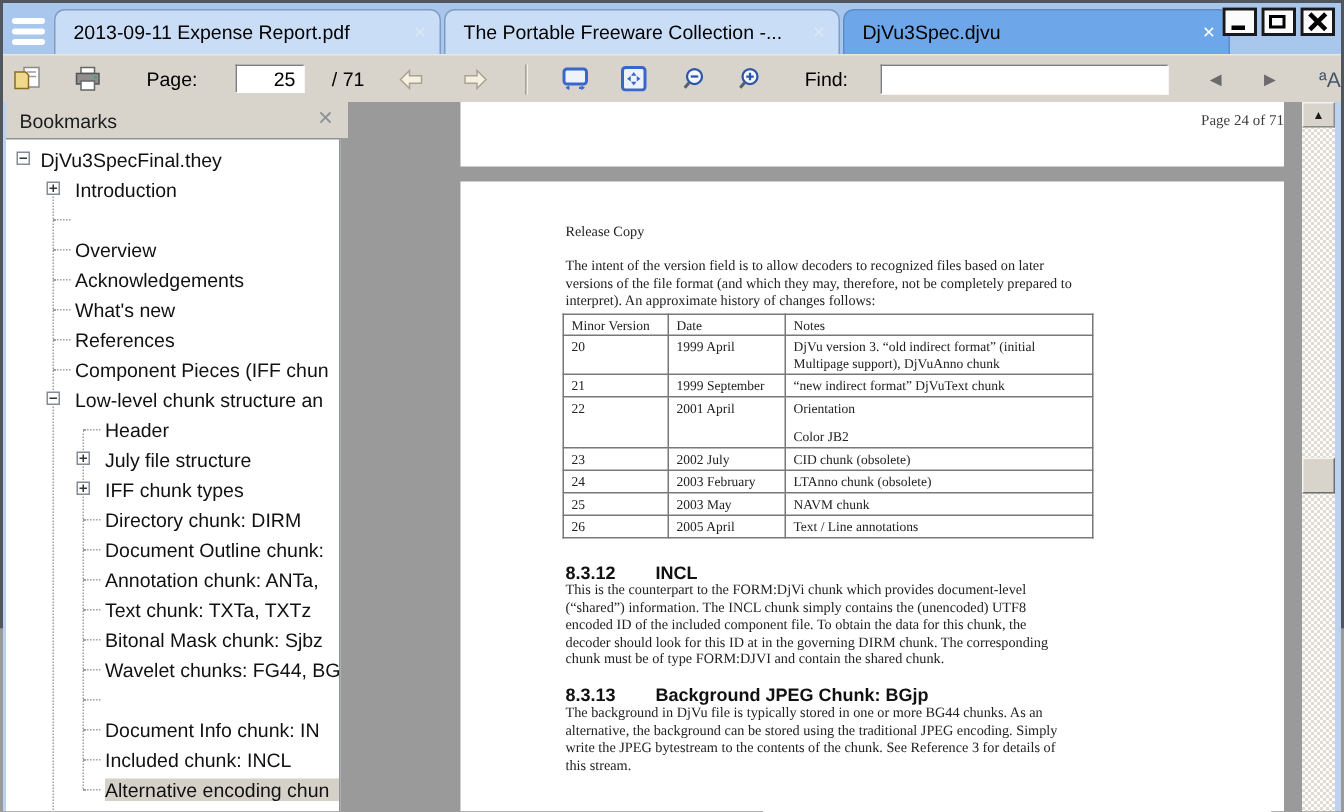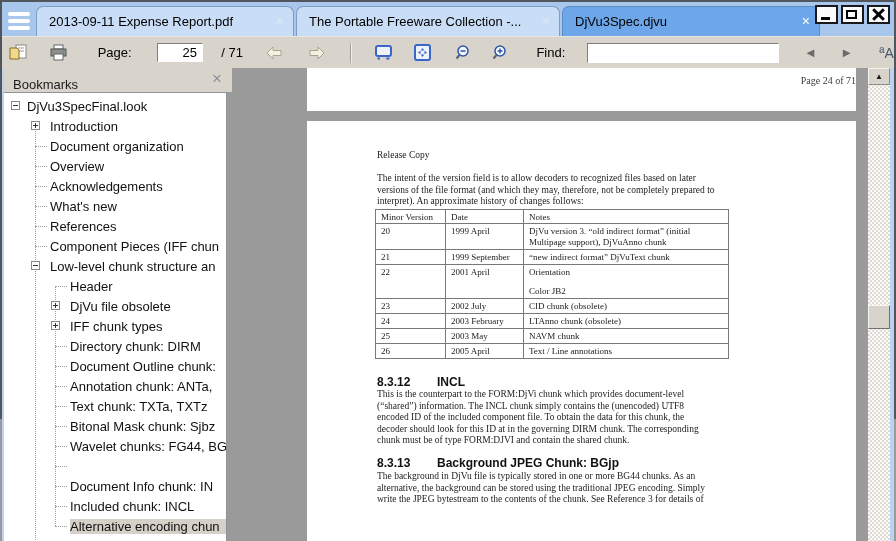--- a/index.html
+++ b/index.html
@@ -56,21 +56,21 @@
   .find-arrow.next { margin-left:11px; }
   .match-case { margin-left:14px; color:#4a5668; font-size:14px; cursor:pointer; }
 
   
   .main { position:relative; height:473px; display:flex; background:#9a9a9a; }
   .edge-left { width:2px; background:#bcd2ee; }
   .edge-right { width:4px; background:#bcd2ee; }
 
   
   .sidebar { position:relative; width:228px; background:#9a9a9a; }
-  .sb-header { height:24px; background:#d8d4cc; display:flex; align-items:flex-end; }
+  .sb-header { height:24px; background:#d8d4cc; display:flex; align-items:center; }
   .sb-title { margin-left:9px; font-size:13px; color:#1c1c1c; }
   .sb-close { position:absolute; right:10px; top:1px; font-size:17px; color:#8b9099; cursor:pointer; }
   .tree-panel { position:absolute; left:0; top:24px; width:223px; bottom:0; background:#fff;
                 border-top:1px solid #8e9299; border-right:1px solid #8e9299;
                 overflow:hidden; padding-top:3px; }
   .guide { position:absolute; border-left:1px dotted #a0a0a0; width:0; }
   .guide1 { left:31px; top:33px; height:420px; }
   .guide2 { left:51px; top:193px; height:240px; }
   .trow { position:relative; height:20px; display:flex; align-items:center; font-size:13px; color:#111; white-space:nowrap; }
   .trow .tlabel { flex:1; overflow:hidden; }
@@ -220,29 +220,28 @@
       <div class="sb-header">
         <span class="sb-title">Bookmarks</span>
         <span class="sb-close">×</span>
       </div>
       <div class="tree-panel">
         <div class="guide guide1"></div>
         <div class="guide guide2"></div>
 
         <div class="trow lv0">
           <span class="expander"></span>
-          <span class="tlabel">DjVu3SpecFinal.look</span>
+          <span class="tlabel">DjVu3SpecFinal.they</span>
         </div>
         <div class="trow lv1">
           <span class="expander plus"></span>
           <span class="tlabel">Introduction</span>
         </div>
         <div class="trow lv1">
           <span class="dash"></span>
-          <span class="tlabel">Document organization</span>
         </div>
         <div class="trow lv1">
           <span class="dash"></span>
           <span class="tlabel">Overview</span>
         </div>
         <div class="trow lv1">
           <span class="dash"></span>
           <span class="tlabel">Acknowledgements</span>
         </div>
         <div class="trow lv1">
@@ -260,21 +259,21 @@
         <div class="trow lv1">
           <span class="expander"></span>
           <span class="tlabel">Low-level chunk structure an</span>
         </div>
         <div class="trow lv2">
           <span class="dash"></span>
           <span class="tlabel">Header</span>
         </div>
         <div class="trow lv2">
           <span class="expander plus"></span>
-          <span class="tlabel">DjVu file obsolete</span>
+          <span class="tlabel">July file structure</span>
         </div>
         <div class="trow lv2">
           <span class="expander plus"></span>
           <span class="tlabel">IFF chunk types</span>
         </div>
         <div class="trow lv2">
           <span class="dash"></span>
           <span class="tlabel">Directory chunk: DIRM</span>
         </div>
         <div class="trow lv2">
@@ -403,20 +402,21 @@
           <div>chunk must be of type FORM:DJVI and contain the shared chunk.</div>
         </div>
 
         <div class="sect-head s2">
           <span class="snum">8.3.13</span><span>Background JPEG Chunk:  BGjp</span>
         </div>
         <div class="spara sp2">
           <div>The background in  DjVu file is typically stored in one or more BG44 chunks.  As an</div>
           <div>alternative, the background can be stored using the traditional JPEG encoding.  Simply</div>
           <div>write the JPEG bytestream to the contents of the chunk.  See Reference 3 for details of</div>
+          <div>this stream.</div>
         </div>
       </div>
     </div>
 
     <div class="scrollbar">
       <div class="sb-btn-up">▲</div>
       <div class="sb-thumb"></div>
     </div>
 
     <div class="edge-right"></div>

